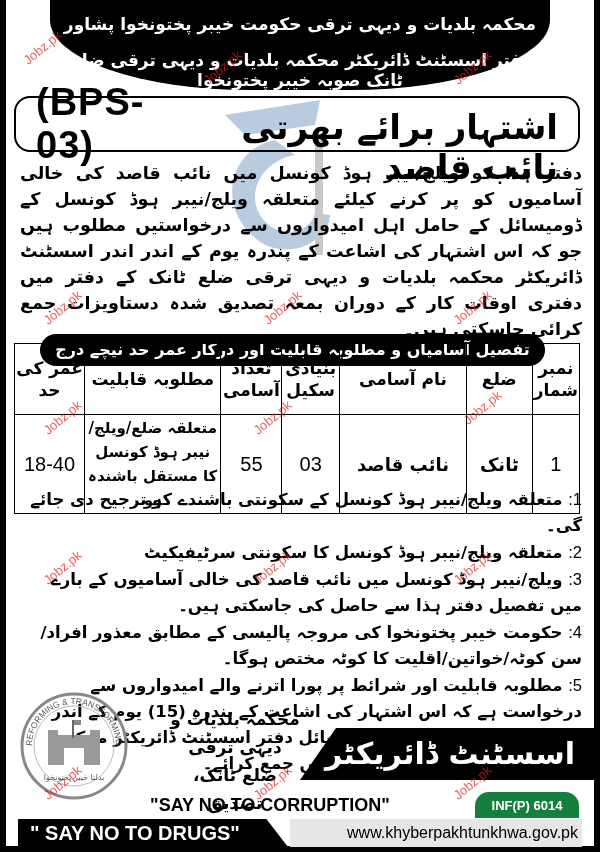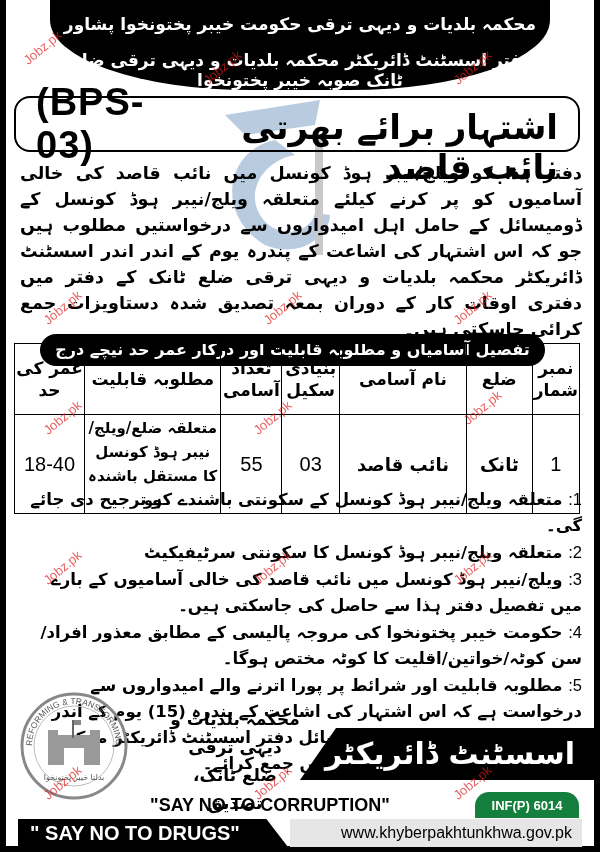--- a/index.html
+++ b/index.html
@@ -35,21 +35,21 @@
               clip-path:polygon(12% 0,100% 0,100% 100%,0 100%); }
   .corruption { position:absolute; left:120px; top:795px; width:300px; text-align:center;
                 font-family:"Liberation Sans", sans-serif; font-weight:bold; font-size:18px; }
   .inf { position:absolute; left:475px; top:792px; width:104px; height:26px; background:#15803d; color:#fff;
          border-radius:14px 14px 0 0; font-family:"Liberation Sans", sans-serif; font-weight:bold; font-size:13px;
          text-align:center; line-height:28px; }
   .drugs { position:absolute; left:18px; top:819px; width:270px; height:28px; background:#000; color:#fff;
            font-family:"Liberation Sans", sans-serif; font-weight:bold; font-size:20px; line-height:28px; padding-left:12px;
            clip-path:polygon(0 0,92% 0,100% 100%,0 100%); box-sizing:border-box; }
   .website { position:absolute; left:290px; top:819px; width:292px; height:28px; background:#e6e6e6;
-             font-family:"Liberation Sans", sans-serif; font-size:16px; line-height:28px; text-align:right; padding-right:10px; box-sizing:border-box; }
+             font-family:"Liberation Sans", sans-serif; font-size:16px; line-height:28px; text-align:right; padding-right:4px; box-sizing:border-box; }
   .wm { position:absolute; color:rgba(220,30,30,0.7); font-family:"Liberation Sans", sans-serif; font-size:13px;
         transform:rotate(-40deg); pointer-events:none; }
 </style>
 </head>
 <body>
 
 <div class="frame"></div>
 
 <div class="header-blob">
   <div class="l1">محکمہ بلدیات و دیہی ترقی حکومت خیبر پختونخوا پشاور</div>

